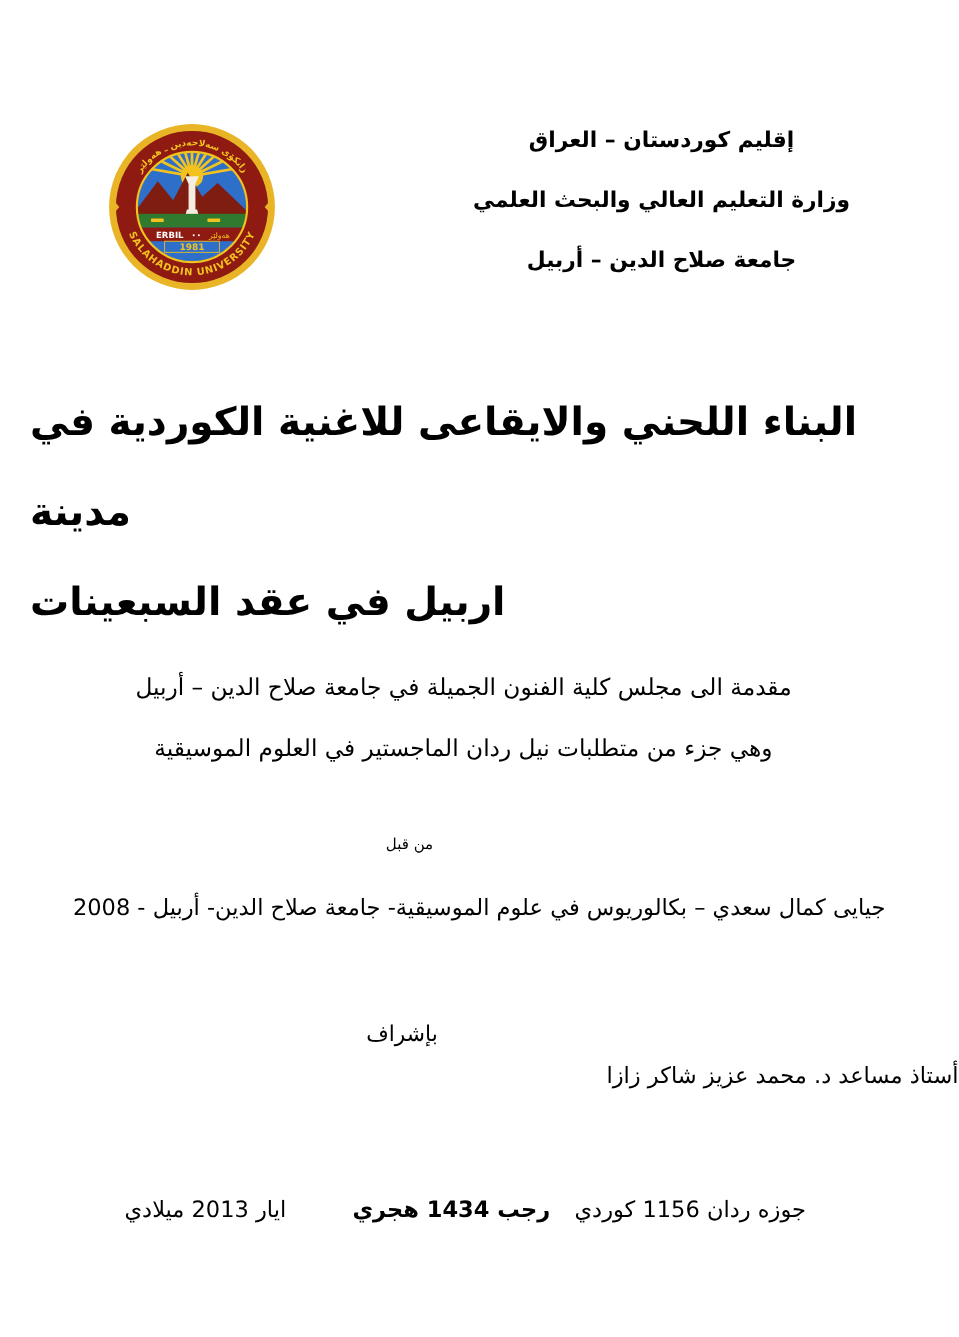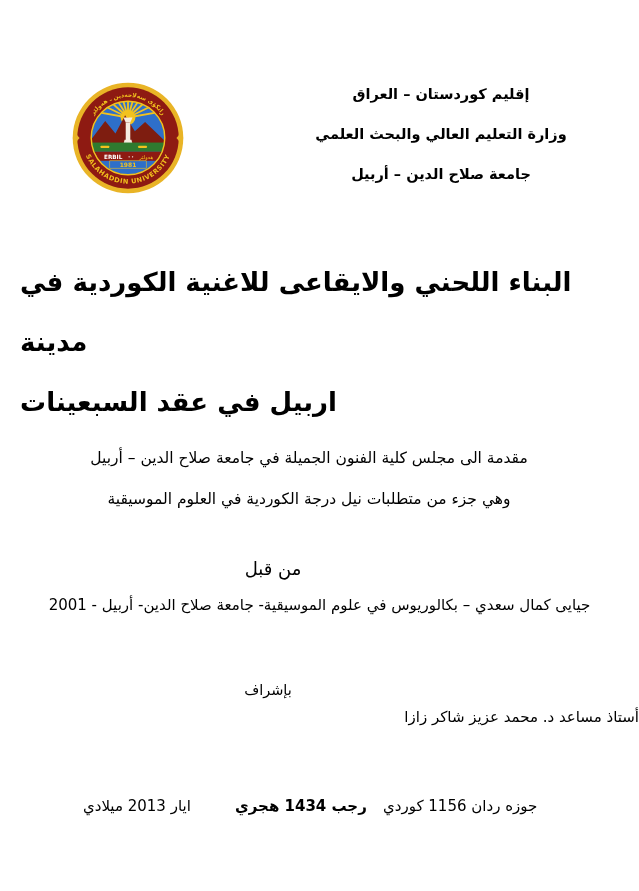--- a/index.html
+++ b/index.html
@@ -61,21 +61,21 @@
     text-align: center;
     font-size: 15.5px;
     line-height: 41px;
   }
   .by-label {
     position: absolute;
     top: 558px;
     left: 0;
     width: 546px;
     text-align: center;
-    font-size: 18px;
+    font-size: 10px;
   }
   .author-line {
     position: absolute;
     top: 596px;
     left: 0;
     width: 639px;
     text-align: center;
     font-size: 15px;
   }
   .author-name { font-weight: normal; }
@@ -189,25 +189,25 @@
   </div>
 
   <div class="title-block" dir="rtl">
     <div>البناء اللحني والايقاعى للاغنية الكوردية في مدينة</div>
     <div>اربيل في عقد السبعينات</div>
   </div>
 
 
   <div class="submission-block" dir="rtl">
     <div>مقدمة الى مجلس كلية الفنون الجميلة في جامعة صلاح الدين – أربيل</div>
-    <div>وهي جزء من متطلبات نيل درجة الكوردية في العلوم الموسيقية</div>
+    <div>وهي جزء من متطلبات نيل ردان الماجستير في العلوم الموسيقية</div>
   </div>
 
   <div class="by-label" dir="rtl">من قبل</div>
-  <div class="author-line" dir="rtl"><span class="author-name">جيايى كمال سعدي</span><span> – بكالوريوس في علوم الموسيقية- جامعة صلاح الدين- أربيل - 2001</span></div>
+  <div class="author-line" dir="rtl"><span class="author-name">جيايى كمال سعدي</span><span> – بكالوريوس في علوم الموسيقية- جامعة صلاح الدين- أربيل - 2008</span></div>
 
   <div class="supervision-label" dir="rtl">بإشراف</div>
   <div class="supervisor-line" dir="rtl">أستاذ مساعد د. محمد عزيز شاكر زازا</div>
 
   <div class="dates-row">
     <span class="date-kurdish" dir="rtl">جوزه ردان 1156 كوردي</span>
     <span class="date-hijri" dir="rtl">رجب 1434 هجري</span>
     <span class="date-gregorian" dir="rtl">ايار 2013 ميلادي</span>
   </div>
 

